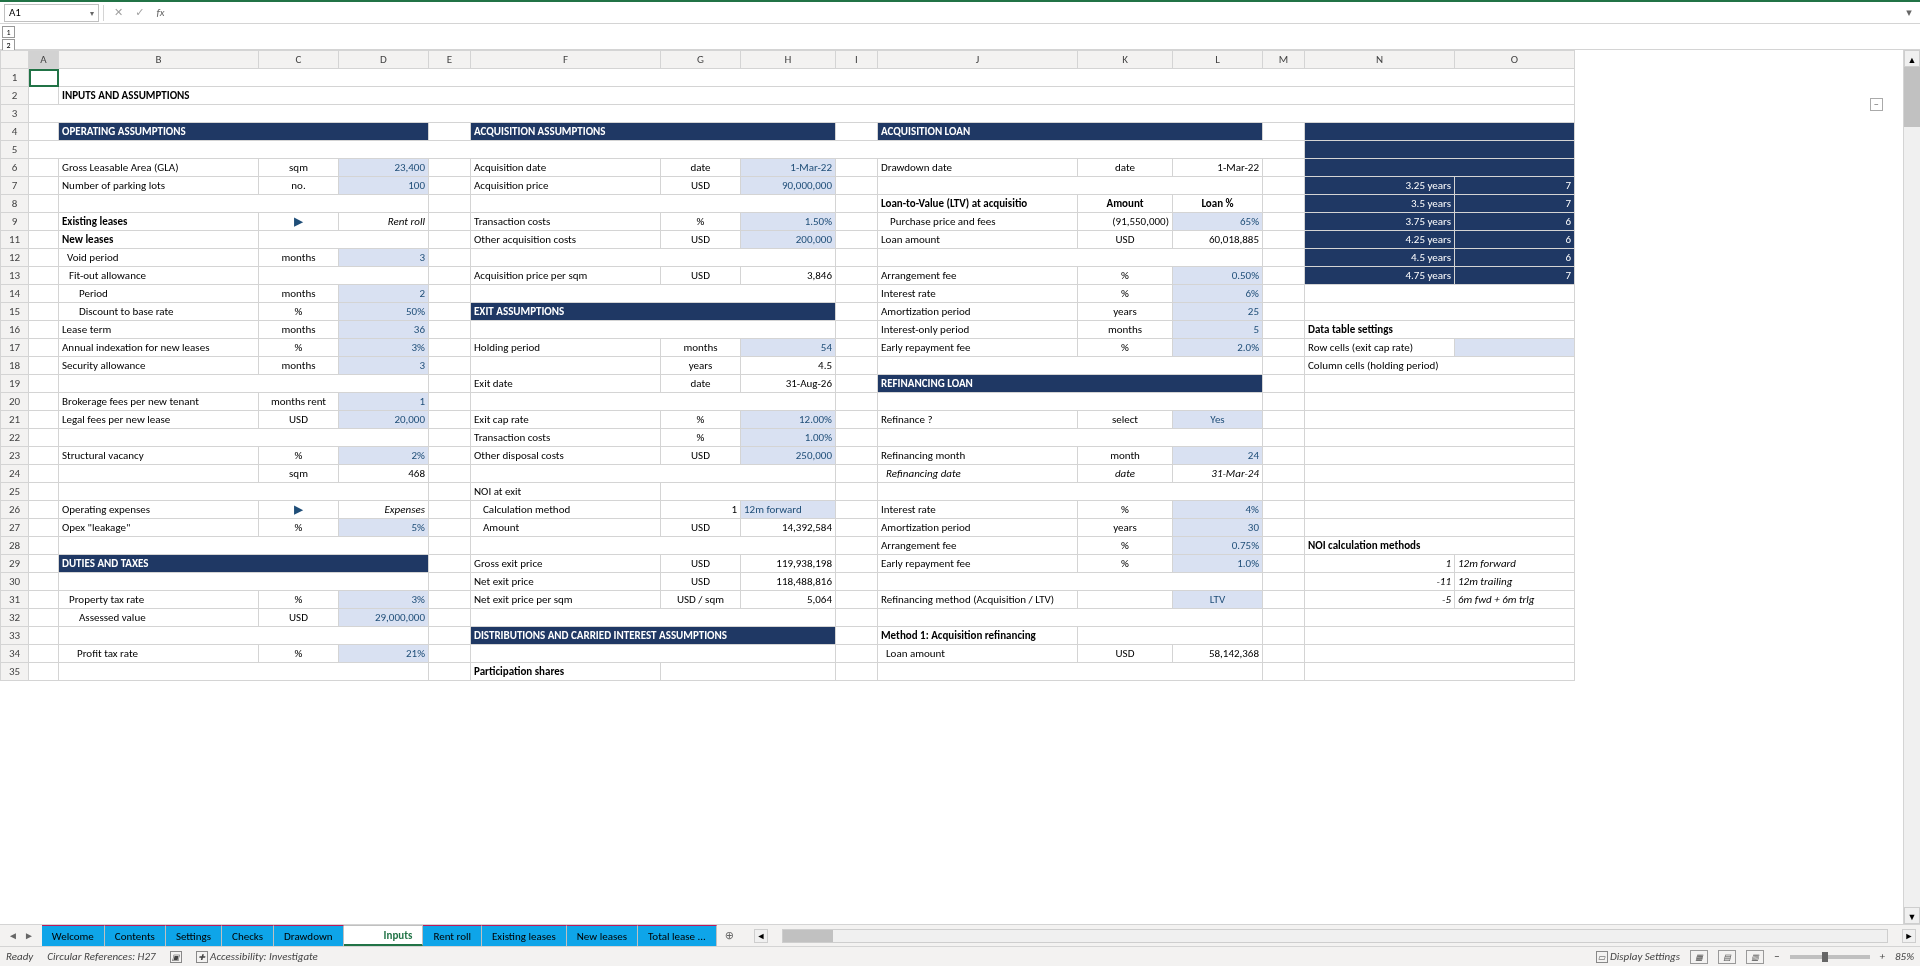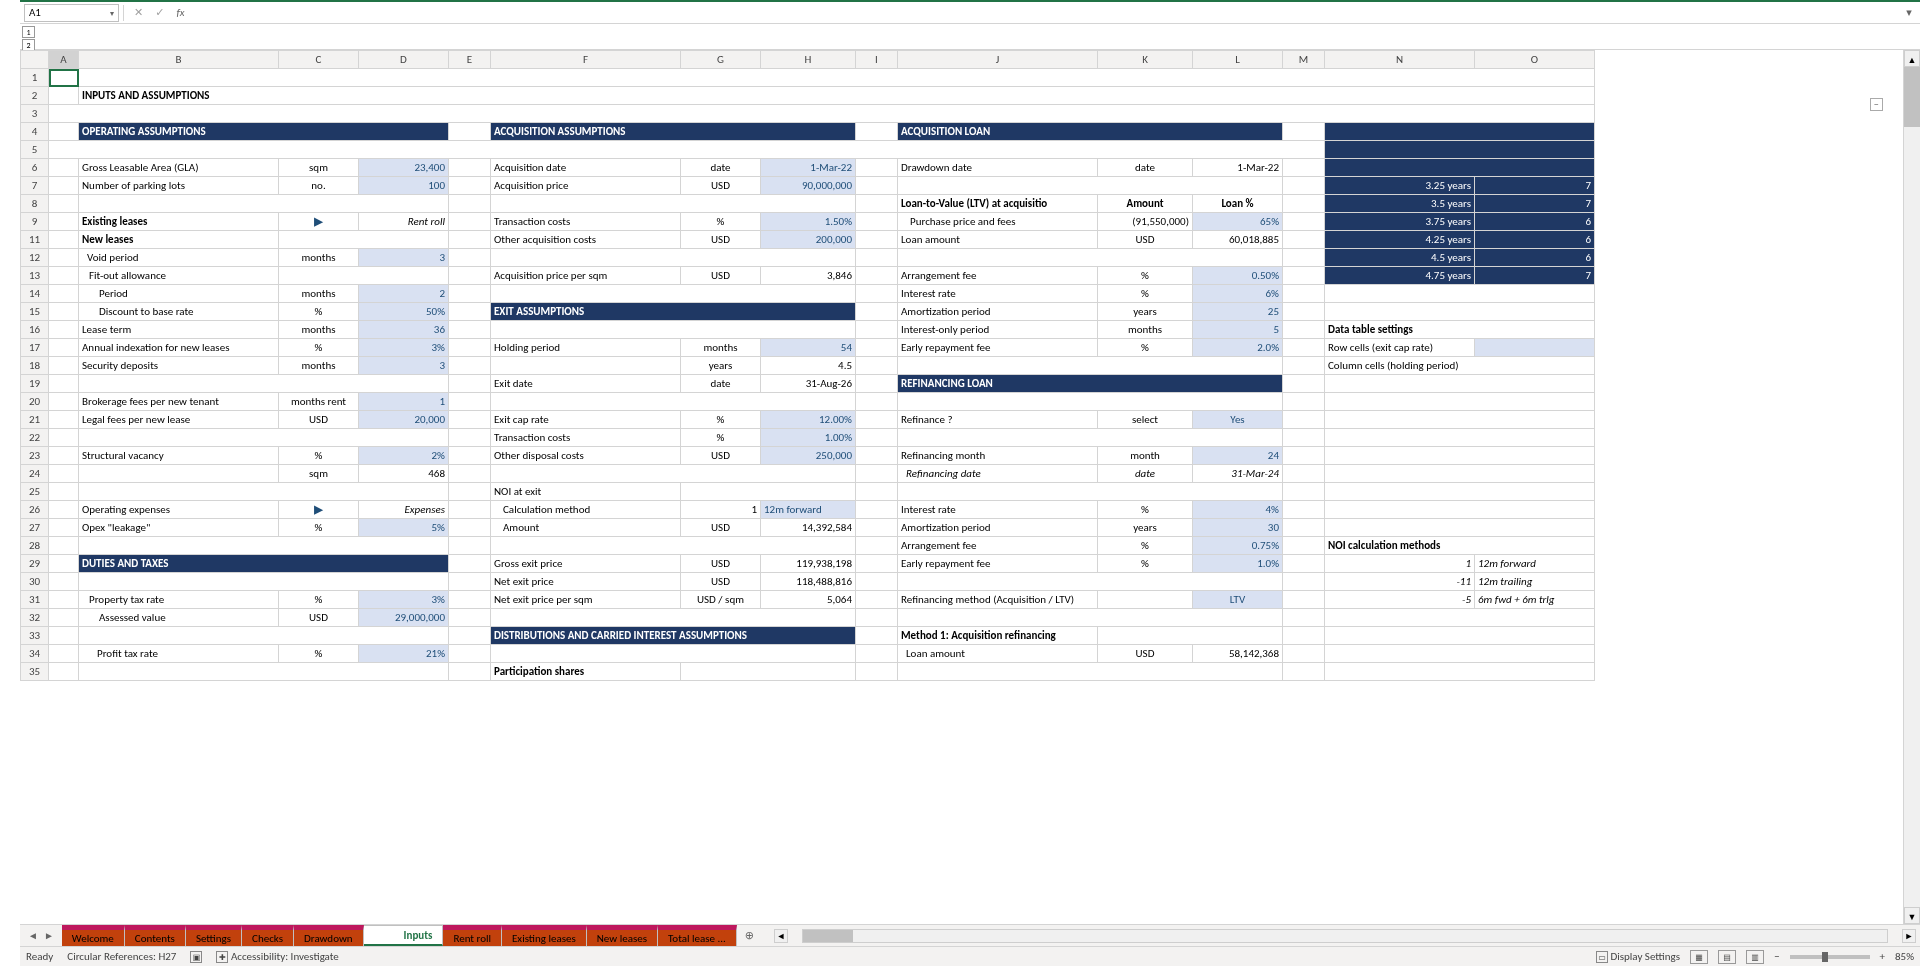--- a/index.html
+++ b/index.html
@@ -1,17 +1,17 @@
 <!DOCTYPE html>
 <html><head>
 <meta charset="utf-8">
 <style>
   * { box-sizing: border-box; margin: 0; padding: 0; }
   html, body { height: 100%; font-family: Calibri, Arial, sans-serif; font-size: 11px; overflow: hidden; background: #fff; }
-  .app { display: flex; flex-direction: column; height: 100vh; border-top: 2px solid #217346; margin-left: 20px; }
+  .app { display: flex; flex-direction: column; height: 100vh; border-top: 2px solid #217346; }
 
   
   .formula-bar { display: flex; align-items: center; height: 22px; border-bottom: 1px solid #d4d4d4; background: #fff; padding: 0 4px; gap: 4px; }
   .name-box { width: 95px; height: 18px; border: 1px solid #c0c0c0; font-size: 11px; padding: 0 4px; display: flex; align-items: center; justify-content: space-between; }
   .name-box .dd { font-size: 8px; color: #666; }
   .fb-icons { display: flex; align-items: center; gap: 12px; padding: 0 6px; color: #a0a0a0; }
   .fb-icon { cursor: default; }
   .fx { font-style: italic; color: #666; }
   .formula-input { flex: 1; height: 18px; border: none; outline: none; font-size: 11px; }
   .fb-expand { width: 14px; text-align: center; color: #666; }
@@ -46,30 +46,30 @@
   .vscroll { width: 17px; background: #f0f0f0; border-left: 1px solid #d4d4d4; display:flex; flex-direction:column; }
   .vscroll .arrow { height: 17px; text-align:center; font-size:9px; line-height:17px; background:#f0f0f0; border:1px solid #cecece;}
   .vscroll .track { flex:1; position:relative;}
   .vscroll .thumb { position:absolute; top:0; left:0; right:0; height:60px; background:#c1c1c1;}
 
   
   .sheet-bar { height: 22px; display: flex; align-items: center; border-top: 1px solid #d4d4d4; background: #f3f2f1; }
   .sheet-nav { display:flex; gap:6px; padding:0 8px; color:#666; }
   .sheet-nav span { cursor:default; font-size:10px;}
   .tabs { display: flex; height: 100%; }
-  .tab { padding: 0 10px; display:flex; align-items:center; border-right:1px solid #c0c0c0; background:#c2410c; cursor:pointer; font-size:11px; border-top:5px solid #be185d;}
+  .tab { padding: 0 10px; display:flex; align-items:center; border-right:1px solid #c0c0c0; background:#0ea5e9; cursor:pointer; font-size:11px; border-top:1px solid #be185d;}
   .tab.active { background:#fff; border-bottom:2px solid #217346; font-weight:bold; color:#217346; border-top:1px solid #c0c0c0;padding-left:40px;}
   .tab-add { padding:0 8px; display:flex; align-items:center; color:#666;}
   .hscroll { flex:1; display:flex; align-items:center; padding:0 4px;}
   .hscroll-track { flex:1; height:14px; background:#f0f0f0; border:1px solid #cecece; position:relative; margin:0 14px;}
   .hscroll-thumb { position:absolute; left:0; top:0; bottom:0; width:50px; background:#c1c1c1;}
   .hscroll-arrow{width:14px;height:14px;border:1px solid #cecece;background:#f0f0f0;text-align:center;font-size:9px;line-height:12px;}
 
   
-  .status-bar { height: 20px; display:flex; align-items:center; justify-content:space-between; background:#f3f2f1; border-top:1px solid #d4d4d4; font-size:11px; padding:0 6px; }
+  .status-bar { height: 20px; display:flex; align-items:center; justify-content:space-between; background:#f3f2f1; border-top:1px solid #d4d4d4; font-size:11px; padding:0 6px;font-style:italic; }
   .status-left { display:flex; gap:14px; align-items:center; color:#444;}
   .status-right { display:flex; gap:10px; align-items:center; color:#444;}
   .view-btn { width:18px;height:14px;border:1px solid #999; display:inline-block; font-size:8px; text-align:center;line-height:12px;}
   .zoom-slider { width:80px; height:4px; background:#c0c0c0; position:relative;}
   .zoom-slider::after{content:"";position:absolute;left:40%;top:-3px;width:6px;height:10px;background:#666;}
   .mini-icon{display:inline-block;width:12px;height:12px;border:1px solid #888;font-size:8px;text-align:center;line-height:10px;}
 
   
   .cA{width:30px;} .cB{width:200px;} .cC{width:80px;} .cD{width:90px;} .cE{width:42px;}
   .cF{width:190px;} .cG{width:80px;} .cH{width:95px;} .cI{width:42px;}
@@ -369,21 +369,21 @@
             <td class="center">%</td>
             <td class="input-cell num">2.0%</td>
               <td></td>
             <td class="label">Row cells (exit cap rate)</td>
             <td class="input-cell"></td>
             </tr>
 
           <tr>
               <th class="rowhdr">18</th>
               <td></td>
-            <td class="label">Security deposits</td>
+            <td class="label">Security allowance</td>
             <td class="center">months</td>
             <td class="input-cell num">3</td>
               <td></td>
             <td></td>
             <td class="center">years</td>
             <td class="num">4.5</td>
               <td></td>
             <td colspan="3"></td>
               <td></td>
             <td class="label" colspan="2">Column cells (holding period)</td>

